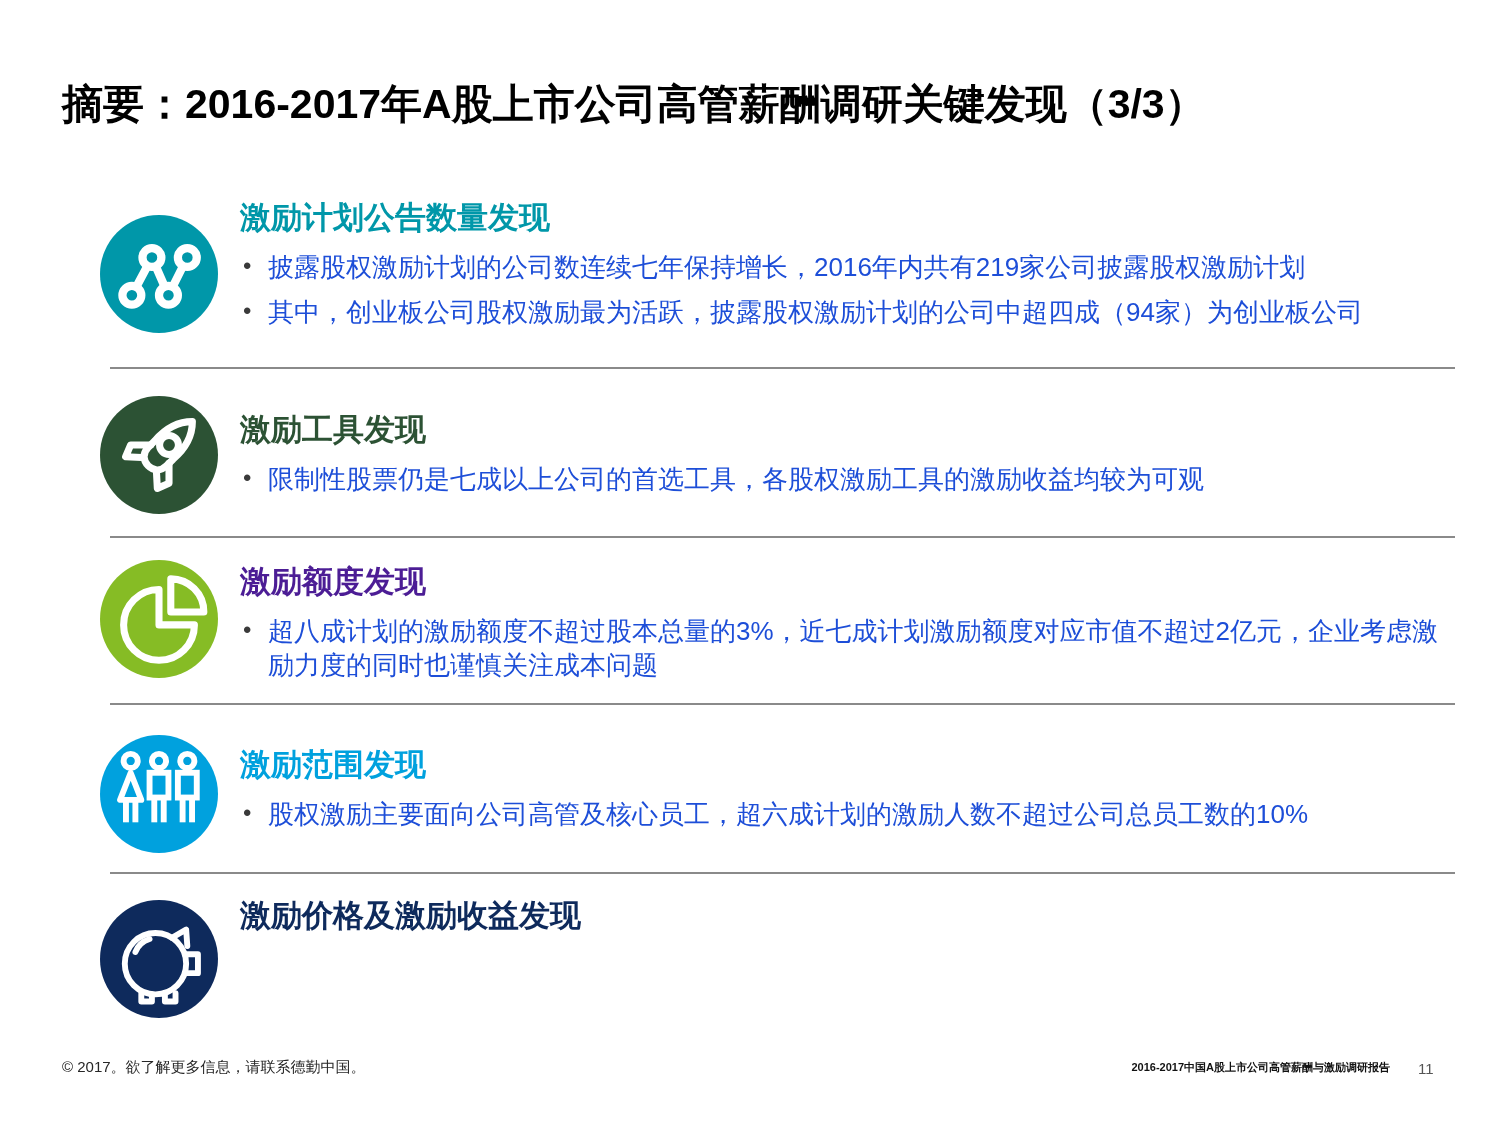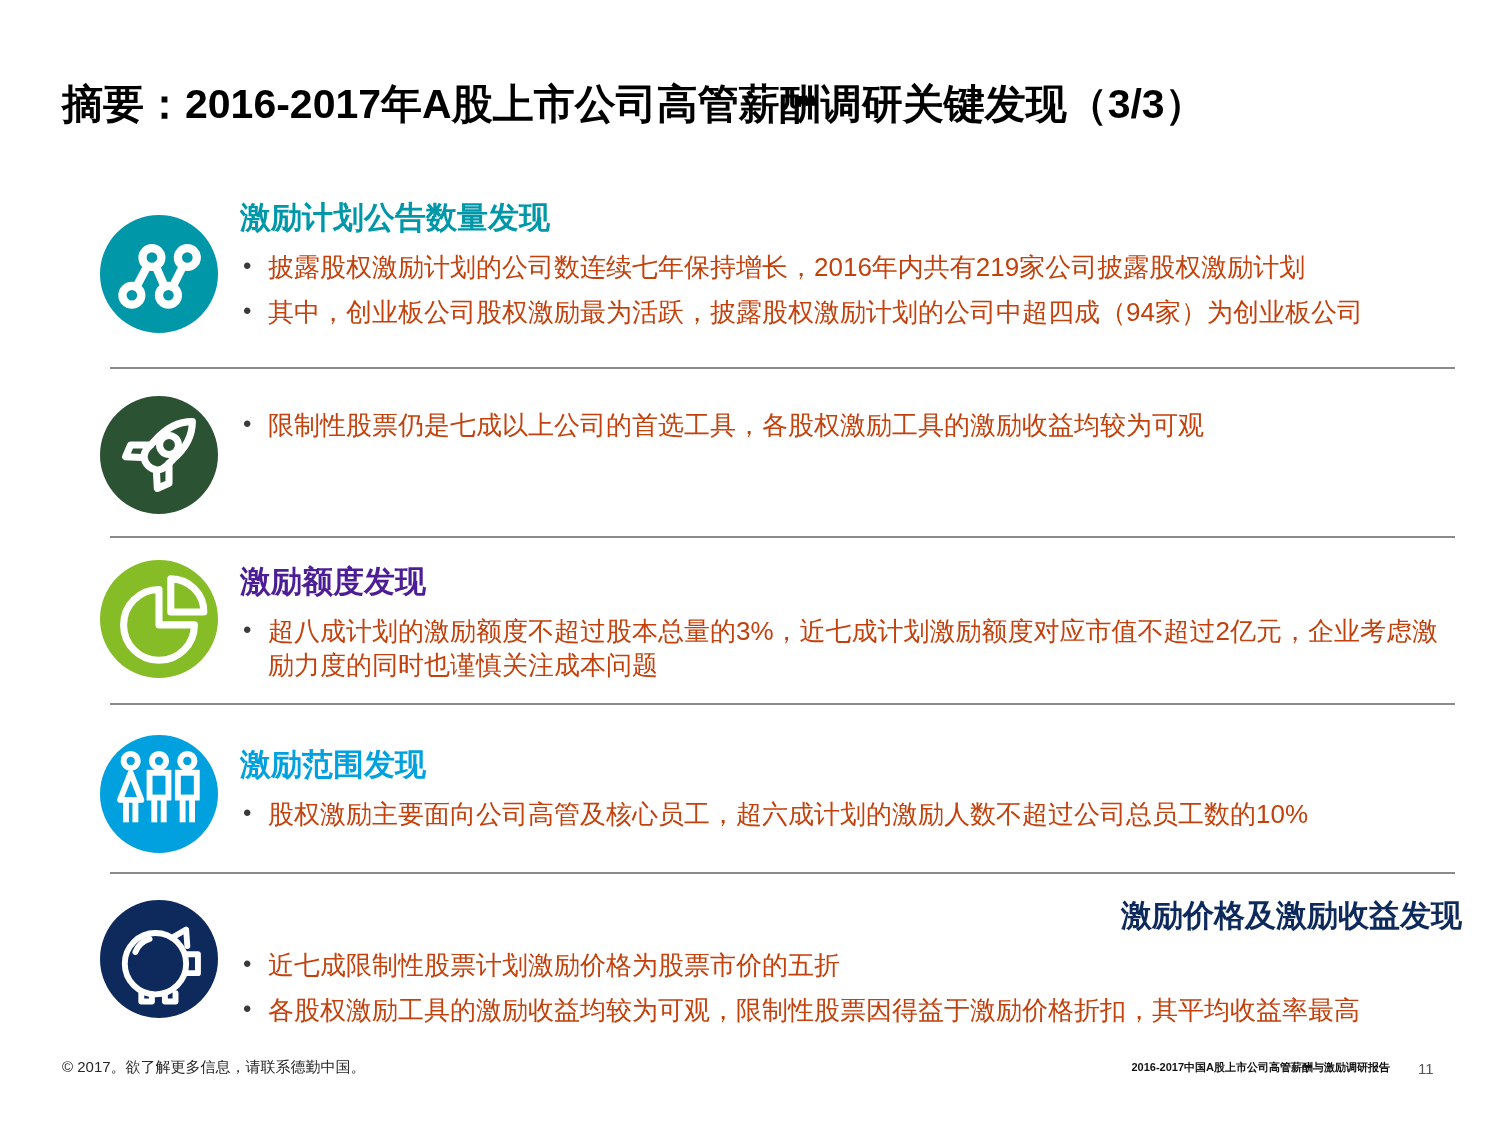--- a/index.html
+++ b/index.html
@@ -13,21 +13,21 @@
     font-size:41px; font-weight:bold; color:#000000; letter-spacing:0px;
   }
   .section { position:absolute; left:100px; width:1362px; }
   .icon-wrap { position:absolute; left:0; width:118px; height:118px; }
   .icon-wrap svg { width:118px; height:118px; display:block; }
   .content { position:absolute; left:140px; right:0; top:0; }
   .heading { font-size:31px; font-weight:bold; line-height:40px; }
   .bullets { list-style:none; margin:12px 0 0 0; padding:0; }
   .bullets li {
     position:relative; padding-left:28px; margin-bottom:11px;
-    font-size:26px; line-height:34px; color:#c2410c;
+    font-size:26px; line-height:34px; color:#1d4ed8;
   }
   .bullets li::before {
     content:"\2022"; position:absolute; left:3px; top:-1px;
     font-size:24px; color:#3a3a3a;
   }
   .divider { position:absolute; left:110px; width:1345px; height:2px; background:#8a8a8a; }
   .footer-left {
     position:absolute; left:62px; top:1058px;
     font-size:15px; color:#262626;
   }
@@ -37,21 +37,21 @@
   }
   .page-number {
     position:absolute; left:1418px; top:1060px;
     font-size:15px; color:#555555;
   }
   
   #sec0 { top:198px; } #sec0 .icon-wrap { top:17px; }
   #sec1 { top:396px; } #sec1 .icon-wrap { top:0px; }  #sec1 .heading { margin-top:14px; }
   #sec2 { top:558px; } #sec2 .icon-wrap { top:2px; }  #sec2 .heading { margin-top:4px; }
   #sec3 { top:733px; } #sec3 .icon-wrap { top:2px; }  #sec3 .heading { margin-top:12px; }
-  #sec4 { top:893px; } #sec4 .icon-wrap { top:7px; }  #sec4 .heading { margin-top:3px;text-align:right; }
+  #sec4 { top:893px; } #sec4 .icon-wrap { top:7px; }  #sec4 .heading { margin-top:3px; }
   #div0 { top:367px; } #div1 { top:536px; } #div2 { top:703px; } #div3 { top:872px; }
 </style>
 </head>
 <body>
 
 <h1 class="slide-title">摘要：2016-2017年A股上市公司高管薪酬调研关键发现（3/3）</h1>
 
 <div class="section" id="sec0">
   <div class="icon-wrap">
     <svg viewBox="0 0 100 100">
@@ -83,20 +83,21 @@
       <circle cx="50" cy="50" r="50" style="fill: rgb(44, 82, 52);"></circle>
       <g transform="rotate(45 50 50)" stroke="#ffffff" stroke-width="6" fill="none" stroke-linejoin="round" stroke-linecap="round">
         <path d="M50 10 C59 19 62 31 61 44 L61 52 C61 59 56 63 50 63 C44 63 39 59 39 52 L39 44 C38 31 41 19 50 10 Z"></path>
         <circle cx="50" cy="38" r="8"></circle>
         <path d="M39 49 L27 61 L31 71 L41 62"></path>
         <path d="M61 49 L73 61 L69 71 L59 62"></path>
       </g>
     </svg>
   </div>
   <div class="content">
+    <div class="heading" style="color: rgb(44, 82, 52);">激励工具发现</div>
     <ul class="bullets">
       <li>限制性股票仍是七成以上公司的首选工具，各股权激励工具的激励收益均较为可观</li>
     </ul>
   </div>
 </div>
 <div class="divider" id="div1"></div>
 
 <div class="section" id="sec2">
   <div class="icon-wrap">
     <svg viewBox="0 0 100 100">
@@ -154,22 +155,18 @@
         <path d="M61 32 L73 25 L74 39"></path>
         <path d="M72 46 L83 46 L83 62 L72 62"></path>
         <path d="M35 79 L35 86 L44 86 L44 80"></path>
         <path d="M55 80 L55 86 L64 86 L64 79"></path>
         <path d="M30 44 Q33 36 42 33"></path>
       </g>
     </svg>
   </div>
   <div class="content">
     <div class="heading" style="color: rgb(14, 42, 92);">激励价格及激励收益发现</div>
-    <ul class="bullets">
-      <li>近七成限制性股票计划激励价格为股票市价的五折</li>
-      <li>各股权激励工具的激励收益均较为可观，限制性股票因得益于激励价格折扣，其平均收益率最高</li>
-    </ul>
   </div>
 </div>
 
 <div class="footer-left">© 2017。欲了解更多信息，请联系德勤中国。</div>
 <div class="footer-right">2016-2017中国A股上市公司高管薪酬与激励调研报告</div>
 <div class="page-number">11</div>
 
 </body></html>

